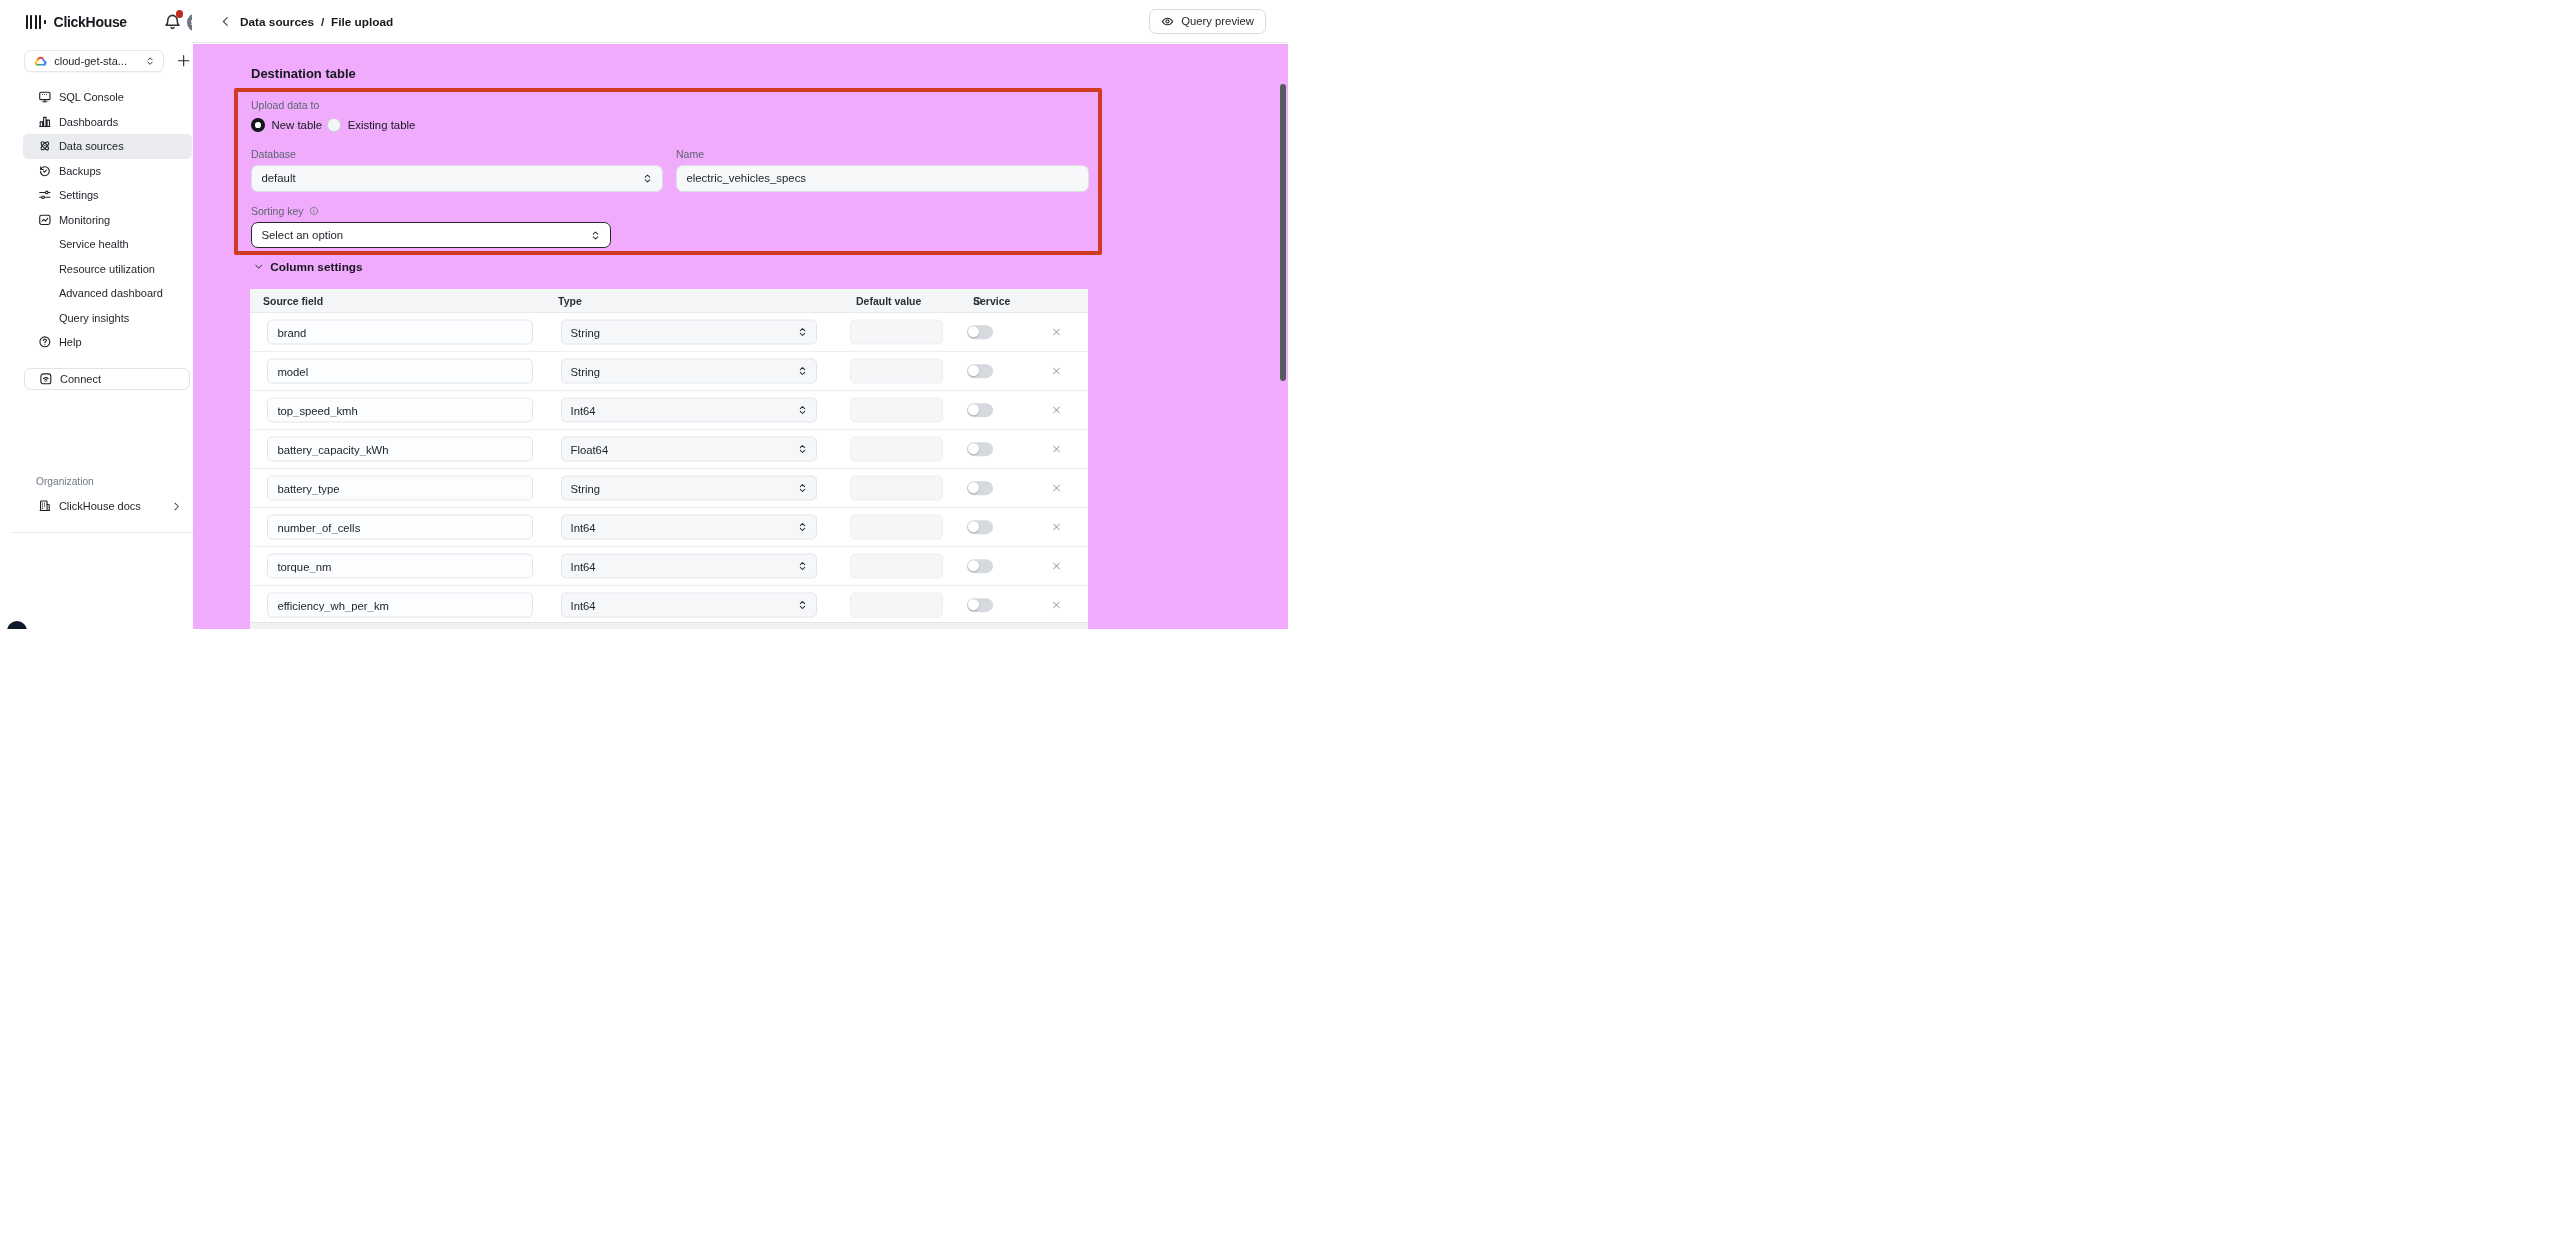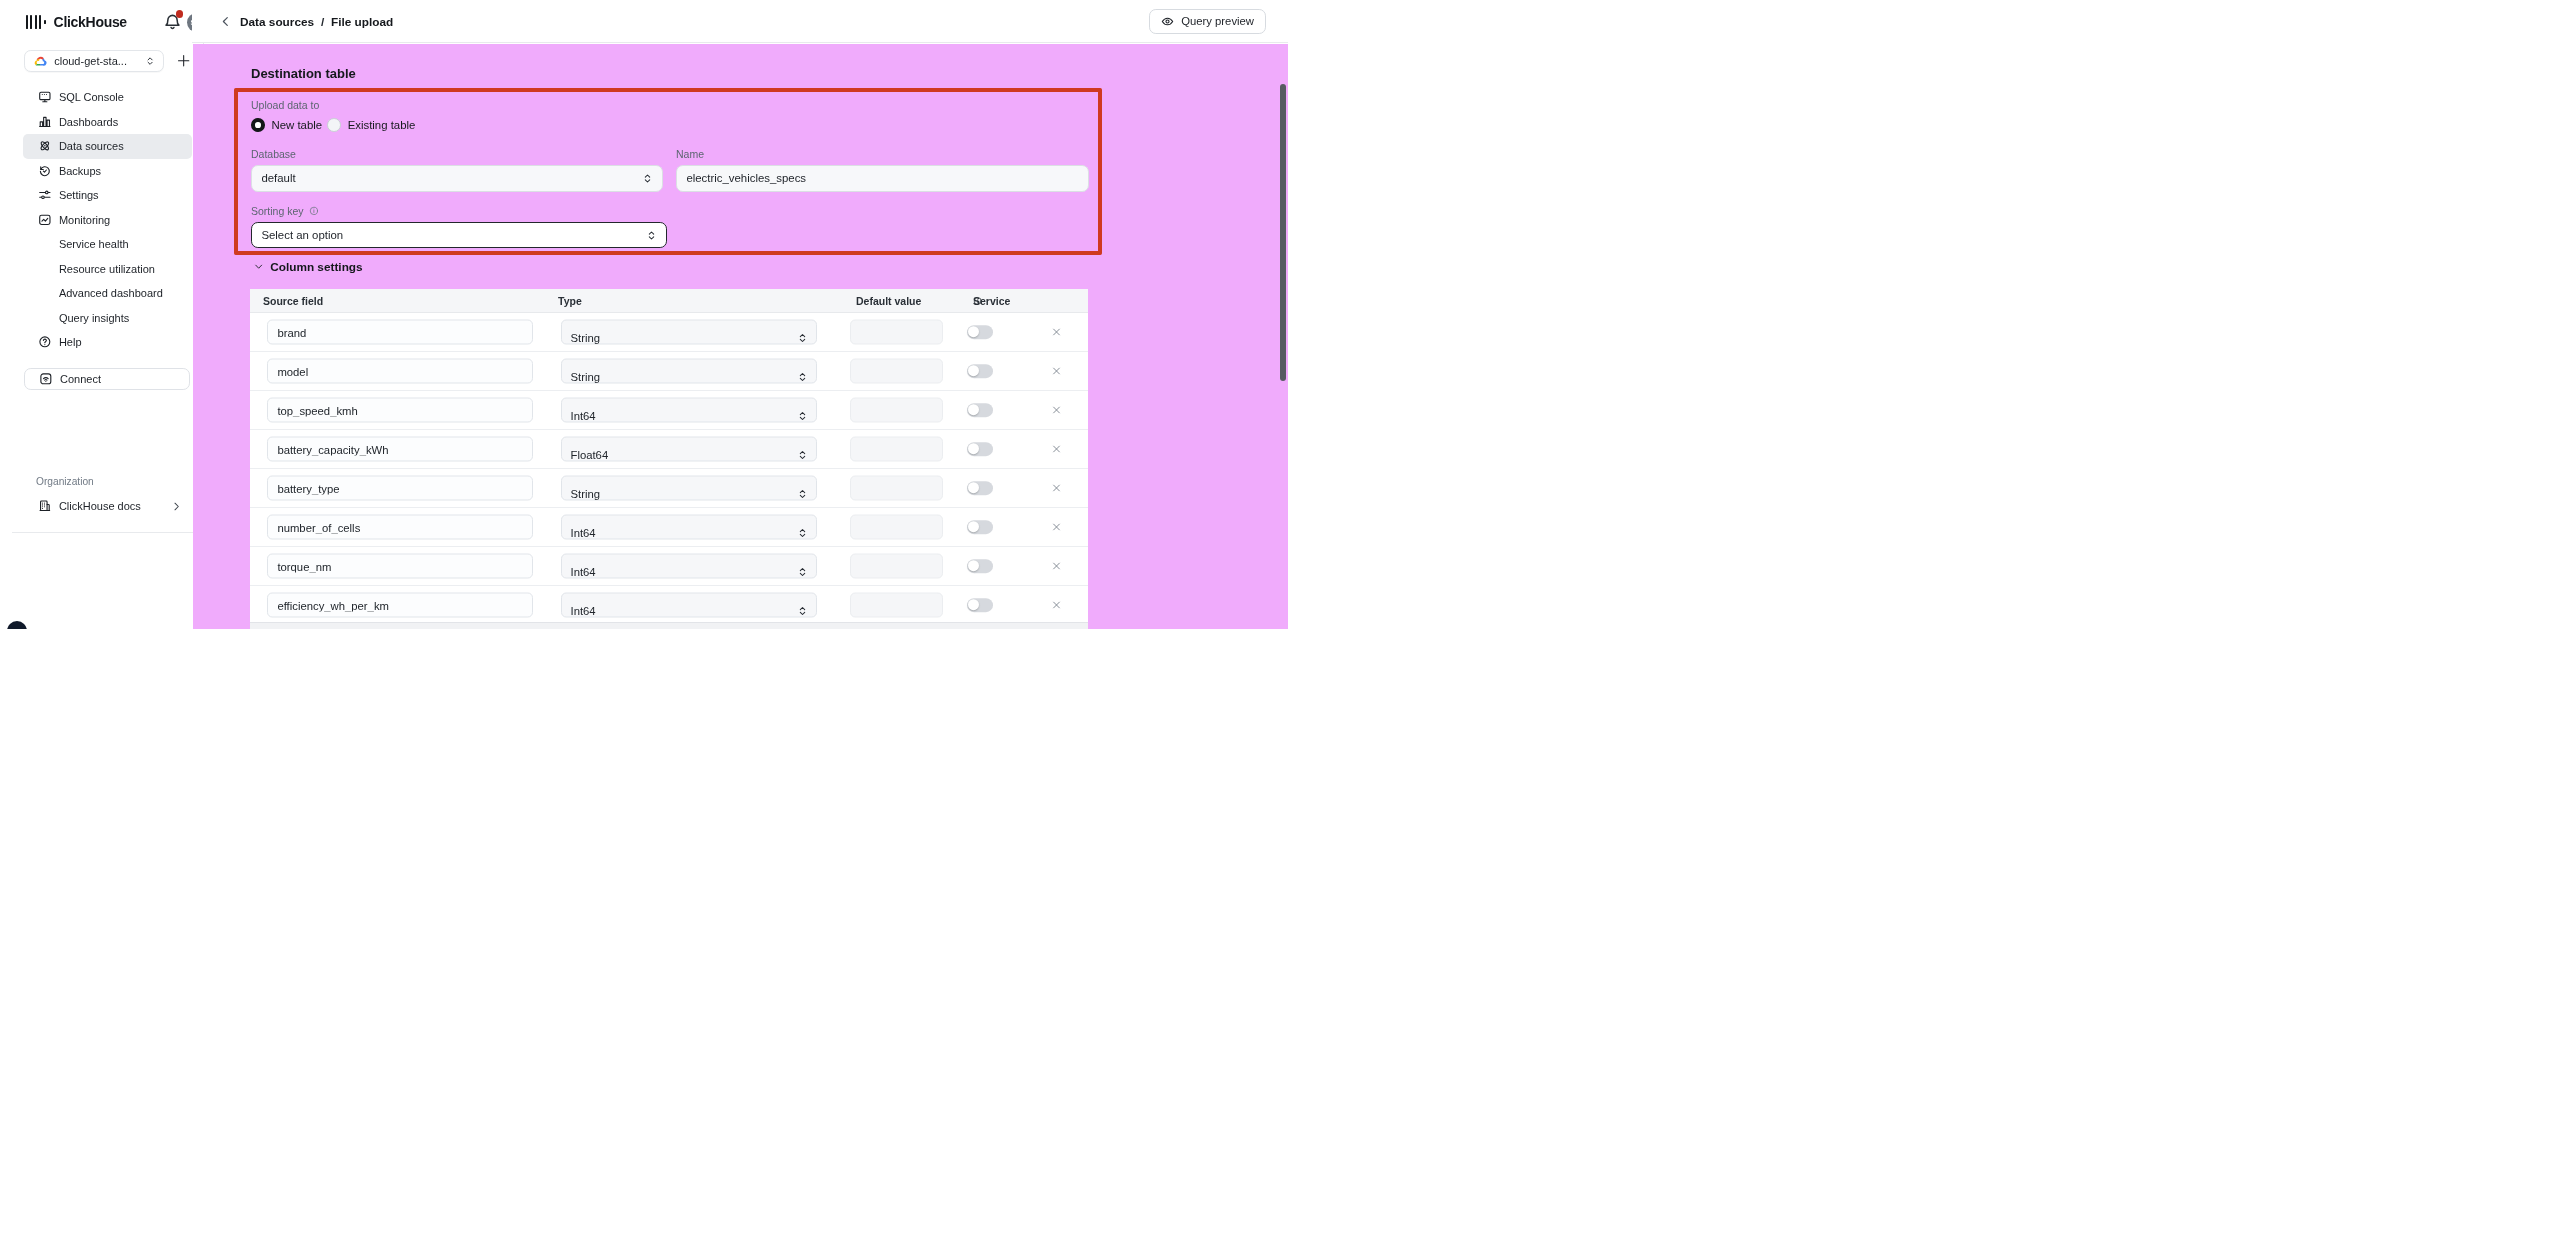--- a/index.html
+++ b/index.html
@@ -81,21 +81,21 @@
 
   
   .col-table { position:absolute; left:57px; top:245px; width:838px; }
   .tbl-header { position:relative; height:24px; background:#f5f6f8; border-bottom:0.9px solid #e7e9ec; }
   .tbl-header span { position:absolute; top:50%; transform:translateY(-50%); font-size:10.5px; font-weight:600; color:#2a3037; display:flex; align-items:center; gap:4.3px; }
   .th-source { left:13px; } .th-type { left:308px; } .th-default { left:606px; } .th-null { left:723px; }
 
   .col-row { position:relative; height:39px; border-bottom:0.9px solid #eceef1; background:#fff; }
   .col-row > * { position:absolute; top:50%; transform:translateY(-50%); }
   .field-input { left:17px; width:266px; height:25px; background:#fcfdfe; border:0.9px solid #e1e5ea; border-radius:5.1px; padding:0 9.4px; font-size:11.3px; color:#21262c; font-family:"Liberation Sans",sans-serif; }
-  .type-select { left:311px; width:256px; height:25px; background:#f6f7f9; border:0.9px solid #e1e5ea; border-radius:5.1px; display:flex; align-items:flex-end; padding:0 8.5px; font-size:11.3px; color:#21262c; cursor:pointer; }
+  .type-select { left:311px; width:256px; height:25px; background:#f6f7f9; border:0.9px solid #e1e5ea; border-radius:5.1px; display:flex; align-items:center; padding:0 8.5px; font-size:11.3px; color:#21262c; cursor:pointer; }
   .default-input { left:600px; width:93px; height:25px; background:#f5f6f8; border:0.9px solid #ebedf0; border-radius:5.1px; }
   .toggle { left:717px; width:26px; height:13.7px; border-radius:7.7px; background:#d6d9de; cursor:pointer; }
   .toggle .knob { position:absolute; left:1.3px; top:1.3px; width:11px; height:11px; border-radius:50%; background:#fff; box-shadow:0 0.9px 1.7px rgba(18,22,28,0.25); }
   .row-remove { left:801px; width:11px; height:11px; color:#79818b; cursor:pointer; }
 
   .tbl-peek { position:absolute; left:57px; top:578px; width:838px; height:8.5px; background:#f1f2f4; border-top:0.9px solid #e2e4e8; }
 
   .scroll-thumb { position:absolute; right:1.7px; top:84px; width:6px; height:297px; border-radius:3.4px; background:#565b61; z-index:9; }
 </style>
 </head>
@@ -321,21 +321,21 @@
     <div class="form-label" style="left:58px; top:161px;">
       <span>Sorting key</span>
       <span class="info-ic">
           <svg class="ic" viewBox="0 0 16 16" width="100%" height="100%">
             <circle cx="8" cy="8" r="6"></circle>
             <path d="M8 7.3v3.3"></path>
             <path d="M8 5.1h.01"></path>
           </svg>
         </span>
     </div>
-    <div class="select-box sorting-select" style="left:58px; top:178px; width:416px; height:26px;">
+    <div class="select-box sorting-select" style="left:58px; top:178px; width:360px; height:26px;">
       <span>Select an option</span>
       <span class="updown">
           <svg class="ic" viewBox="0 0 16 16" width="100%" height="100%">
             <path d="M4.8 6.1L8 2.9l3.2 3.2M4.8 9.9L8 13.1l3.2-3.2" stroke-width="1.5"></path>
           </svg>
         </span>
     </div>
 
     <div class="colset-row">
       <span class="chev-d">

